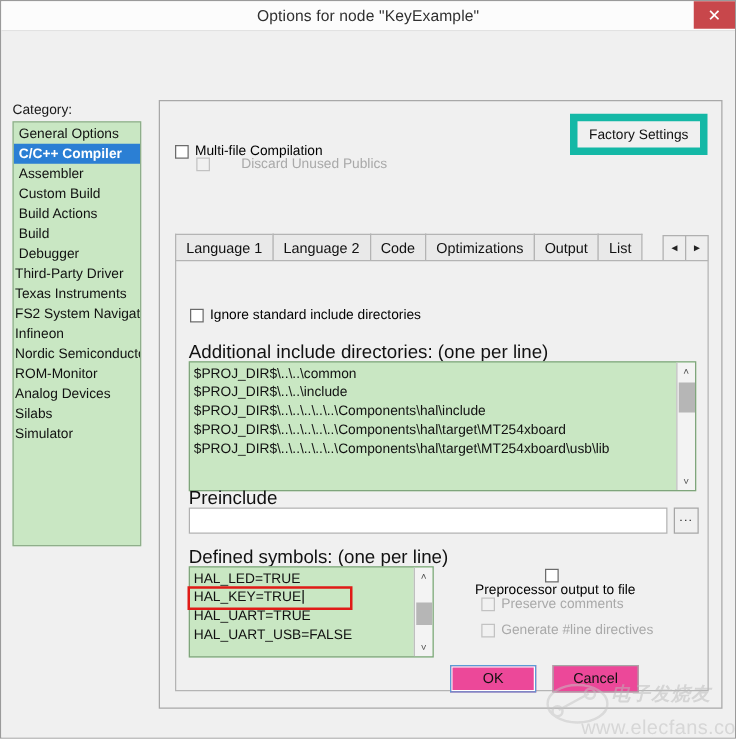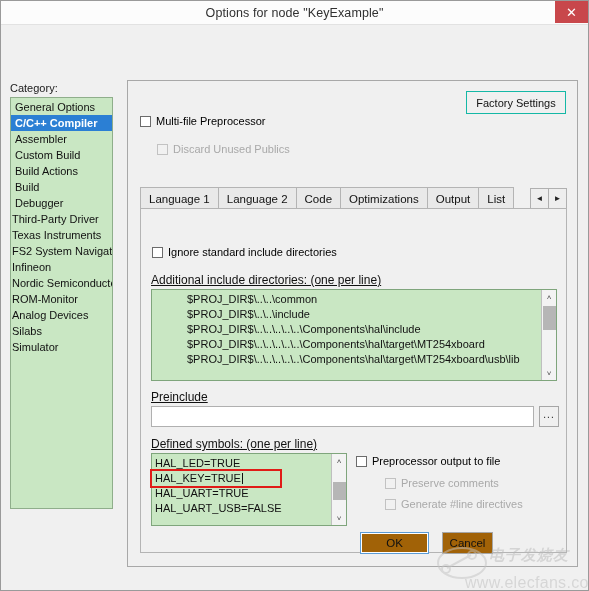--- a/index.html
+++ b/index.html
@@ -44,21 +44,21 @@
   .body{
     flex:1;position:relative;
     background:#f0f0f0;
   }
   .cat-label{
     position:absolute;left:9px;top:57px;
     font-size:11px;color:#1a1a1a;
   }
   .cat-list{
     position:absolute;left:9px;top:72px;
-    width:103px;height:412px;
+    width:103px;height:340px;
     background:#c9e7c3;
     border:1px solid #8fae8b;
     box-sizing:border-box;
     overflow:hidden;
     padding-top:1px;
   }
   .cat-item{
     height:16px;line-height:16px;
     font-size:11px;color:#111;
     padding-left:4px;
@@ -78,21 +78,21 @@
     border:1px solid #a8a8a8;
     box-sizing:border-box;
   }
   .panel-inner{
     position:absolute;inset:0;
   }
   .factory{
     position:absolute;right:11px;top:10px;
     width:98px;height:21px;
     background:#f0f0f0;
-    border:1px solid #14b8a6;
+    border:6px solid #14b8a6;
     font-size:11px;color:#111;
     display:flex;align-items:center;justify-content:center;
     cursor:pointer;
     font-family:"Liberation Sans",sans-serif;
   }
   .cb-row{
     position:absolute;
     display:flex;align-items:center;
     font-size:11px;
   }
@@ -143,21 +143,21 @@
   }
   .tab-arrow+.tab-arrow{margin-left:-1px;}
   .tabpage{
     position:absolute;left:12px;top:127px;
     width:427px;height:345px;
     background:#f0f0f0;
     border:1px solid #b4b4b4;
     box-sizing:border-box;
   }
   .lbl{
-    position:absolute;font-size:12px;color:#111;text-decoration:underline;
+    position:absolute;font-size:15px;color:#111;
   }
   
   .listbox{
     position:absolute;
     background:#c9e7c3;
     border:1px solid #7fa57c;
     box-sizing:border-box;
     display:flex;
     overflow:hidden;
   }
@@ -224,21 +224,21 @@
   }
   .caret{
     display:inline-block;width:1px;height:11px;
     background:#111;vertical-align:-2px;
     margin-left:1px;
   }
   
   .btn{
     position:absolute;
     height:22px;
-    background:#a16207;
+    background:#ec4899;
     border:1px solid #a6a6a6;
     box-sizing:border-box;
     display:flex;align-items:center;justify-content:center;
     font-size:11.5px;color:#111;
     cursor:pointer;
   }
   .btn.primary{
     border:1px solid #5b9bd5;
     box-shadow:inset 0 0 0 1px #fff;
   }
@@ -301,24 +301,24 @@
         <div class="cat-item indent">Simulator</div>
       </div>
 
     <div class="panel">
       <div class="panel-inner">
 
         <div class="factory">Factory Settings</div>
 
         <div class="cb-row" style="left:12px;top:34px;">
           <span class="cb"></span>
-          <span>Multi-file Preprocessor</span>
-        </div>
-
-        <div class="cb-row disabled" style="left:29px;top:62px;">
+          <span>Multi-file Compilation</span>
+        </div>
+
+        <div class="cb-row disabled" style="left:29px;top:44px;gap:20px;">
           <span class="cb disabled"></span>
           <span>Discard Unused Publics</span>
         </div>
 
         <div class="tabstrip" id="tabstrip">
             <div class="tab">Language 1</div>
             <div class="tab">Language 2</div>
             <div class="tab">Code</div>
             <div class="tab">Optimizations</div>
             <div class="tab">Output</div>
@@ -331,21 +331,21 @@
           </div>
         <div class="tabpage"></div>
 
         <div class="cb-row" style="left:24px;top:165px;">
           <span class="cb"></span>
           <span>Ignore standard include directories</span>
         </div>
 
         <div class="lbl" style="left:23px;top:192px;">Additional include directories: (one per line)</div>
 
-        <div class="listbox" style="left:23px;top:208px;width:406px;height:92px;padding-left:32px;">
+        <div class="listbox" style="left:23px;top:208px;width:406px;height:104px;">
           <div class="lines" id="inc-lines">
               <div class="line">$PROJ_DIR$\..\..\common</div>
               <div class="line">$PROJ_DIR$\..\..\include</div>
               <div class="line">$PROJ_DIR$\..\..\..\..\..\Components\hal\include</div>
               <div class="line">$PROJ_DIR$\..\..\..\..\..\Components\hal\target\MT254xboard</div>
               <div class="line">$PROJ_DIR$\..\..\..\..\..\Components\hal\target\MT254xboard\usb\lib</div>
             </div>
           <div class="vscroll">
             <div class="vs-arrow up">˄</div>
             <div class="vs-thumb" style="top:16px;height:24px;"></div>
@@ -366,38 +366,38 @@
               <div class="line"><span>HAL_UART_USB=FALSE</span></div>
             </div>
           <div class="vscroll">
             <div class="vs-arrow up">˄</div>
             <div class="vs-thumb" style="top:28px;height:18px;"></div>
             <div class="vs-arrow down">˅</div>
           </div>
         </div>
         <div class="redbox" style="left:22px;top:388px;width:132px;height:19px;"></div>
 
-        <div class="cb-row" style="left:228px;top:374px;">
+        <div class="cb-row" style="left:252px;top:374px;flex-direction:column;">
           <span class="cb"></span>
           <span>Preprocessor output to file</span>
         </div>
         <div class="cb-row disabled" style="left:257px;top:396px;">
           <span class="cb disabled"></span>
           <span>Preserve comments</span>
         </div>
         <div class="cb-row disabled" style="left:257px;top:417px;">
           <span class="cb disabled"></span>
           <span>Generate #line directives</span>
         </div>
 
       </div>
     </div>
 
     <div class="btn primary" style="left:359px;top:507px;width:69px;">OK</div>
-    <div class="btn" style="left:441px;top:507px;width:51px;">Cancel</div>
+    <div class="btn" style="left:441px;top:507px;width:69px;">Cancel</div>
 
   </div>
 </div>
 
 <div class="watermark">
   <svg class="wm-logo" viewBox="0 0 50 34">
     <ellipse cx="25" cy="17" rx="24" ry="15" fill="none" stroke="#c3c3c3" stroke-width="2"></ellipse>
     <line x1="10" y1="22" x2="34" y2="9" stroke="#c3c3c3" stroke-width="2"></line>
     <circle cx="9" cy="23" r="4" fill="none" stroke="#c3c3c3" stroke-width="2"></circle>
     <circle cx="35" cy="9" r="4" fill="none" stroke="#c3c3c3" stroke-width="2"></circle>

